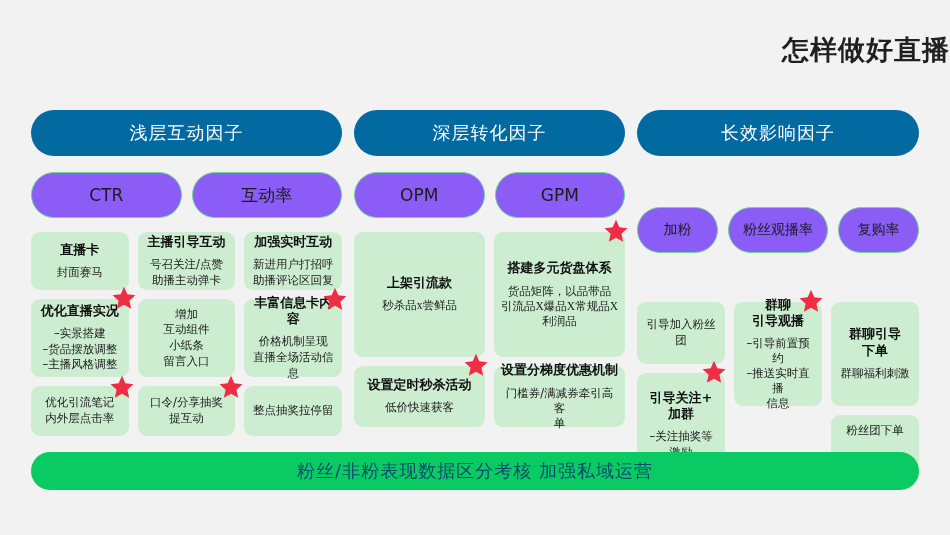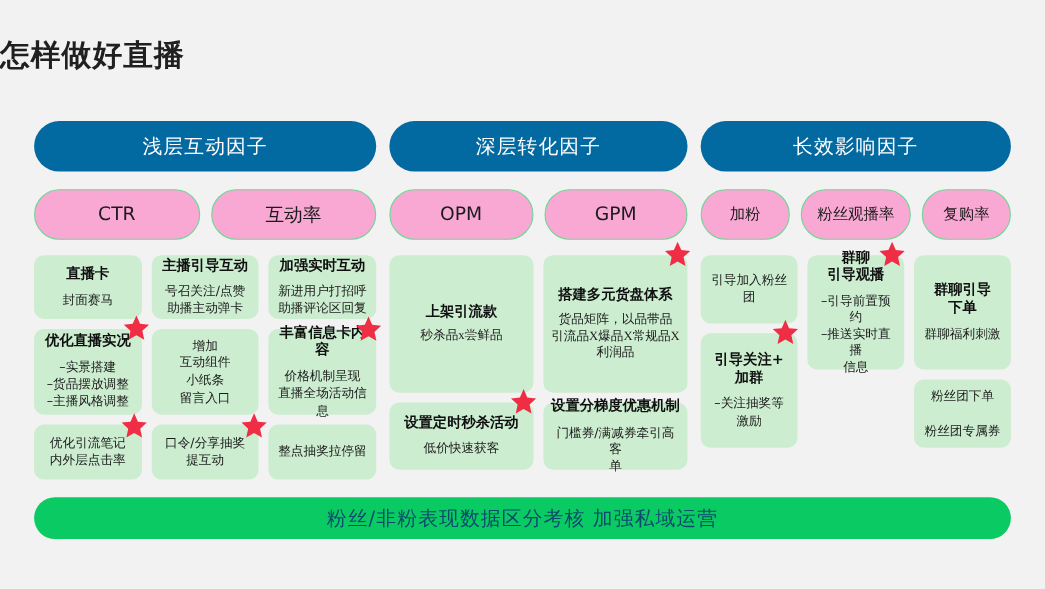--- a/index.html
+++ b/index.html
@@ -19,40 +19,40 @@
     position: relative;
     width: 950px;
     height: 535px;
     box-sizing: border-box;
   }
   .page-title {
     position: absolute;
     left: 0;
     top: 32px;
     width: 950px;
-    text-align: left;
+    text-align: right;
     font-size: 27px;
     font-weight: bold;
     letter-spacing: 1px;
     color: #202020;
   }
 
   
   .columns {
     position: absolute;
     left: 31px;
     top: 110px;
     width: 888px;
     display: flex;
     gap: 12px;
   }
   .col { display: flex; flex-direction: column; }
   .col-1 { width: 311px; }
   .col-2 { width: 271px; }
-  .col-3 { width: 282px; }
+  .col-3 { width: 282px; gap: 35px; }
 
   
   .band {
     height: 46px;
     border-radius: 24px;
     background: #0369a1;
     color: #ffffff;
     display: flex;
     align-items: center;
     justify-content: center;
@@ -65,21 +65,21 @@
   .pills {
     display: flex;
     gap: 10px;
     margin-top: 16px;
   }
   .pill {
     flex: 1;
     height: 46px;
     border-radius: 24px;
     border: 1.6px solid #6FD694;
-    background: #f9a8d4;
+    background: #8b5cf6;
     display: flex;
     align-items: center;
     justify-content: center;
     font-size: 17px;
     color: #1b1b1b;
     box-sizing: border-box;
     white-space: nowrap;
   }
   .col-3 .pill { font-size: 14px; }
   .col-3 .pill.p-wide { flex: 1.25; }

